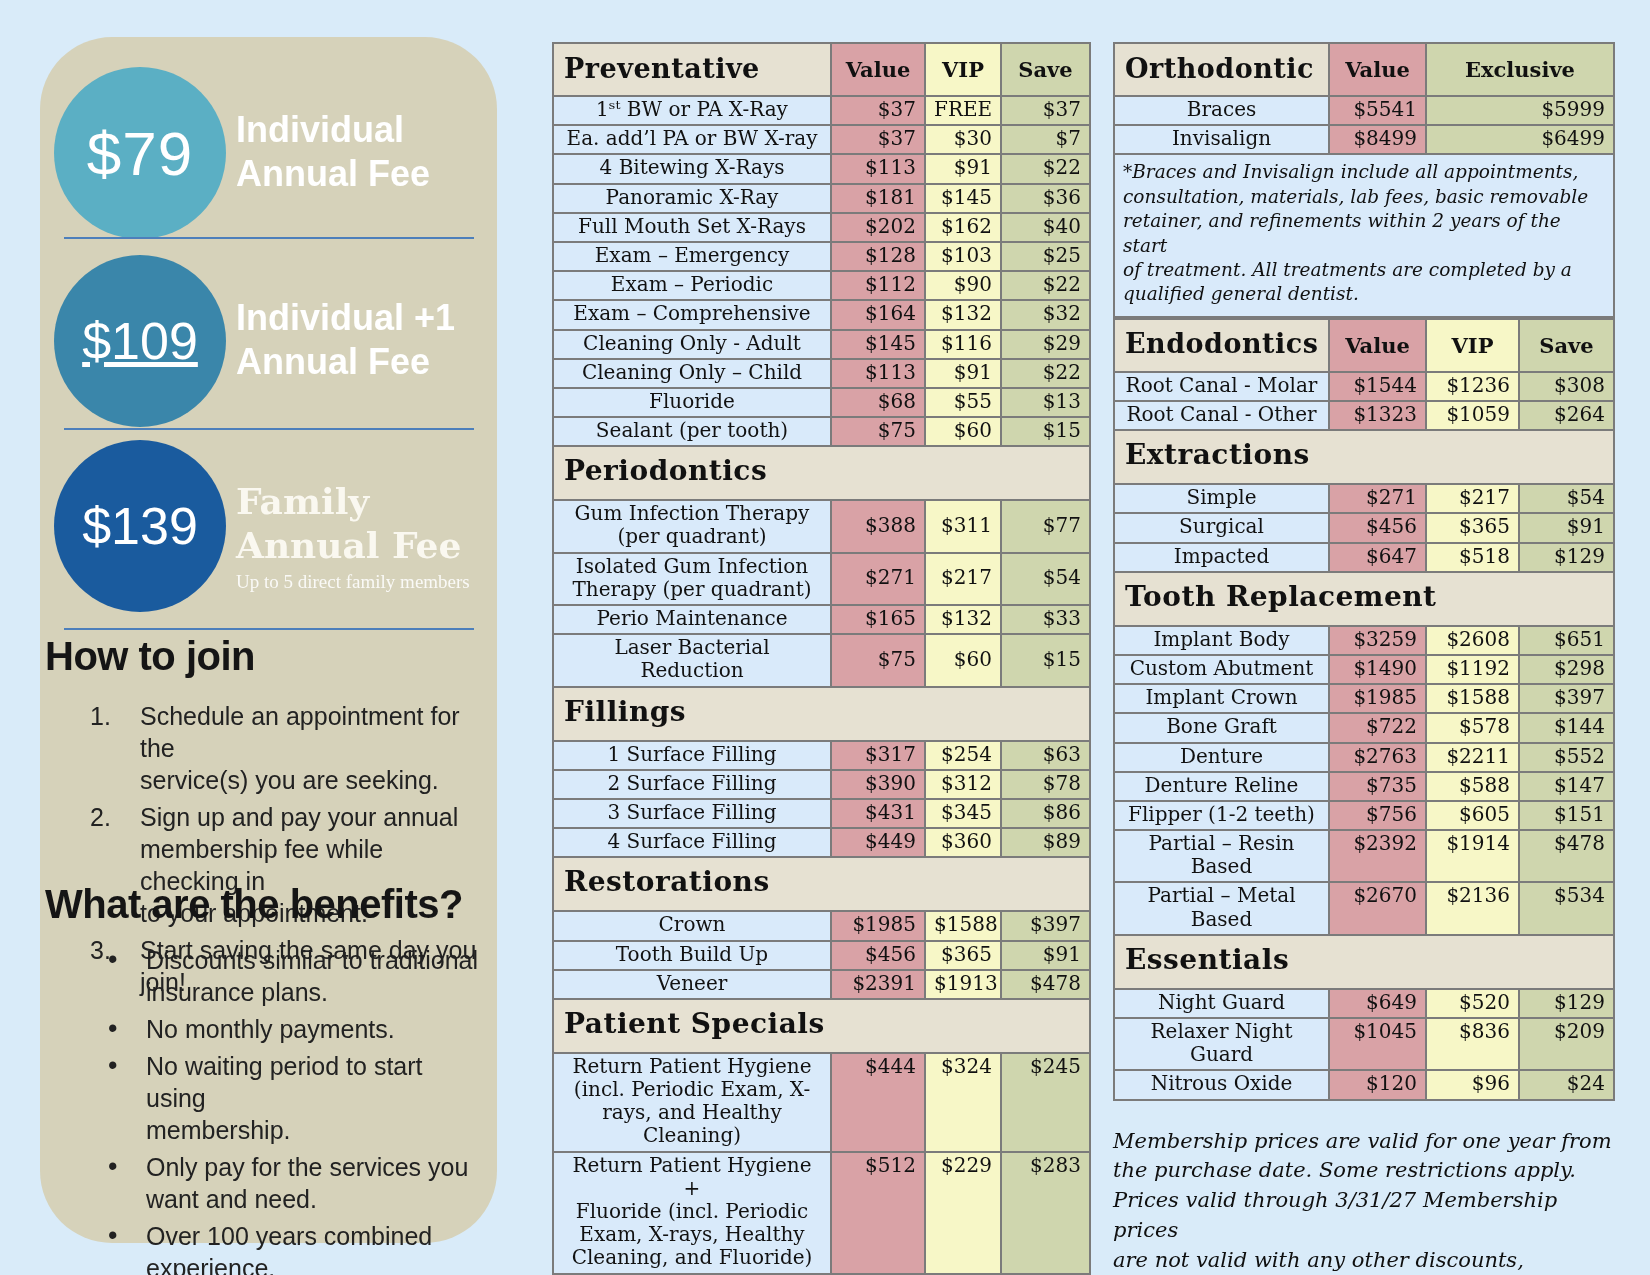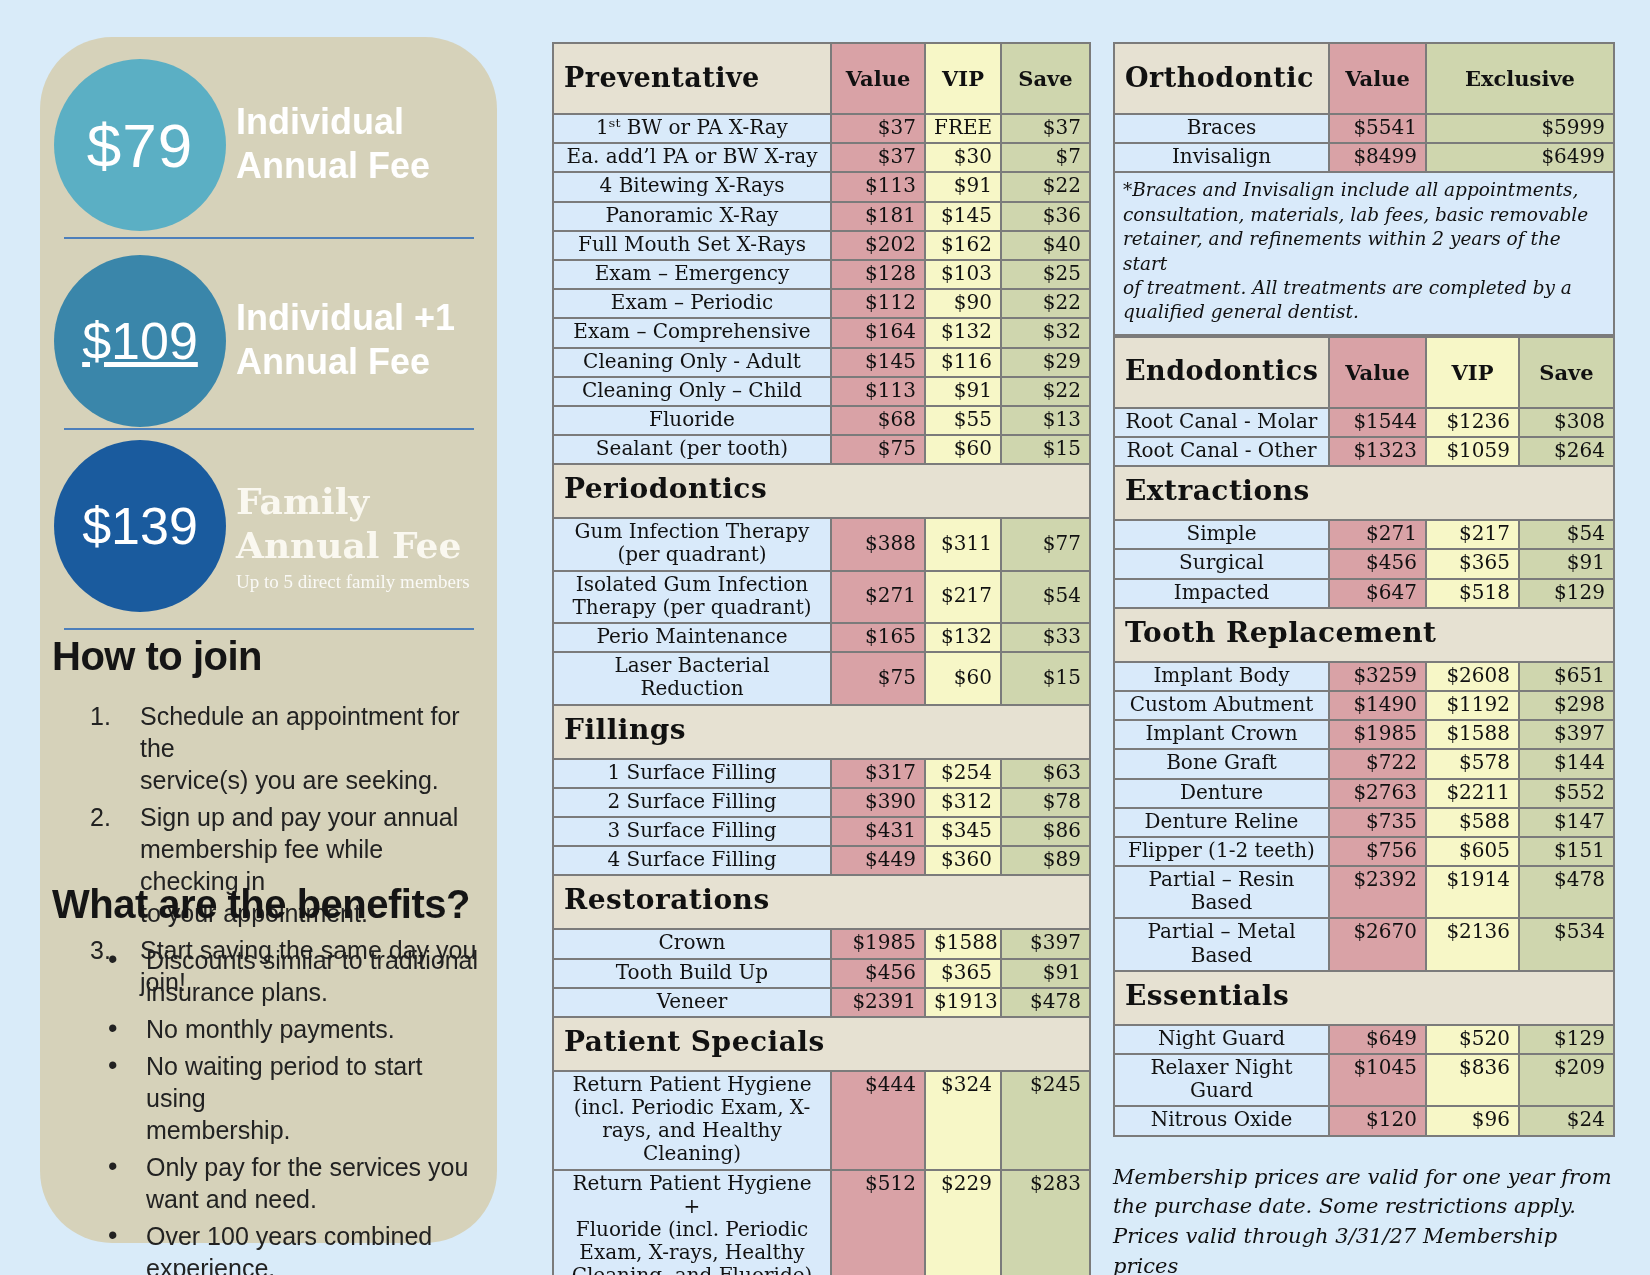--- a/index.html
+++ b/index.html
@@ -33,21 +33,21 @@
     font-size:36px; line-height:1.22;
   }
   .plan-label.serif { font-family:"DejaVu Serif", serif; font-weight:700; color:#faf8f0; }
   .plan-subnote {
     position:absolute; left:196px; color:rgba(255,255,255,0.88);
     font-family:Liberation Serif, serif; font-weight:400; font-size:19px;
   }
   .divider { position:absolute; left:24px; width:410px; height:2px; background:var(--divider, #4d7fbb); }
 
   .panel h2 {
-    position:absolute; left:12px; width:440px;
+    position:absolute; left:5px; width:440px;
     font-family:"Liberation Sans", sans-serif; font-weight:800;
     font-size:40px; color:#151515; letter-spacing:-0.5px;
   }
   .steps, .bullets {
     position:absolute; left:22px; width:420px; list-style:none;
     font-family:"Liberation Sans", sans-serif; font-size:25px; line-height:1.28; color:#222;
   }
   .steps li, .bullets li { position:relative; padding-left:78px; margin-bottom:5px; white-space:pre-line; }
   .steps li .num { position:absolute; left:28px; top:0; }
   .bullets li { padding-left:84px; }
@@ -58,21 +58,21 @@
   .tbl td, .tbl th { border:2px solid var(--border, #7b7b7b); overflow:hidden; }
   .tbl .name  { background:var(--row-bg, #d9eafa); font-size:20px; line-height:1.16; padding:1px 8px 3px; white-space:pre-line; text-align:center; }
   .tbl .price { font-size:20px; line-height:1.16; padding:1px 8px 3px; text-align:right; }
   .tbl .vcol  { background:var(--value-bg, #d9a2a6); }
   .tbl .pcol  { background:var(--vip-bg, #f7f7c7); }
   .tbl .scol  { background:var(--save-bg, #cfd6ae); }
   .tbl th.title {
     background:var(--band-bg, #e6e1d2); text-align:left; font-size:27px;
     padding:3px 10px 6px; font-weight:700; letter-spacing:0.5px;
   }
-  .tbl th.hcol { font-size:21px; text-align:center; font-weight:700; padding:22px 2px; }
+  .tbl th.hcol { font-size:21px; text-align:center; font-weight:700; padding:13px 2px; }
   .tbl td.band {
     background:var(--band-bg, #e6e1d2); font-weight:700; font-size:28px;
     padding:7px 10px 12px; letter-spacing:0.5px;
   }
   .tbl tr.vt td { vertical-align:top; }
   .tbl td.note {
     background:var(--row-bg, #d9eafa); font-style:italic; font-size:18.5px;
     line-height:1.32; padding:5px 8px 9px; white-space:pre-line;
   }
   #main-table { position:absolute; left:552px; top:42px; width:537px; }
@@ -84,21 +84,21 @@
     color:#0f0f0f; white-space:pre-line; width:500px;
   }
 </style>
 </head>
 <body>
 
 <div class="page">
 
   <aside class="panel">
 
-    <div class="plan" style="top:22px">
+    <div class="plan" style="top:30px">
       <div class="circle" style="background: rgb(91, 175, 196);">
         <span class="price-lg">$79</span>
       </div>
       <div class="plan-label" style="top:41px">
         <span>Individual</span><br>
         <span>Annual Fee</span>
       </div>
     </div>
     <div class="divider" style="top:200px"></div>
 

